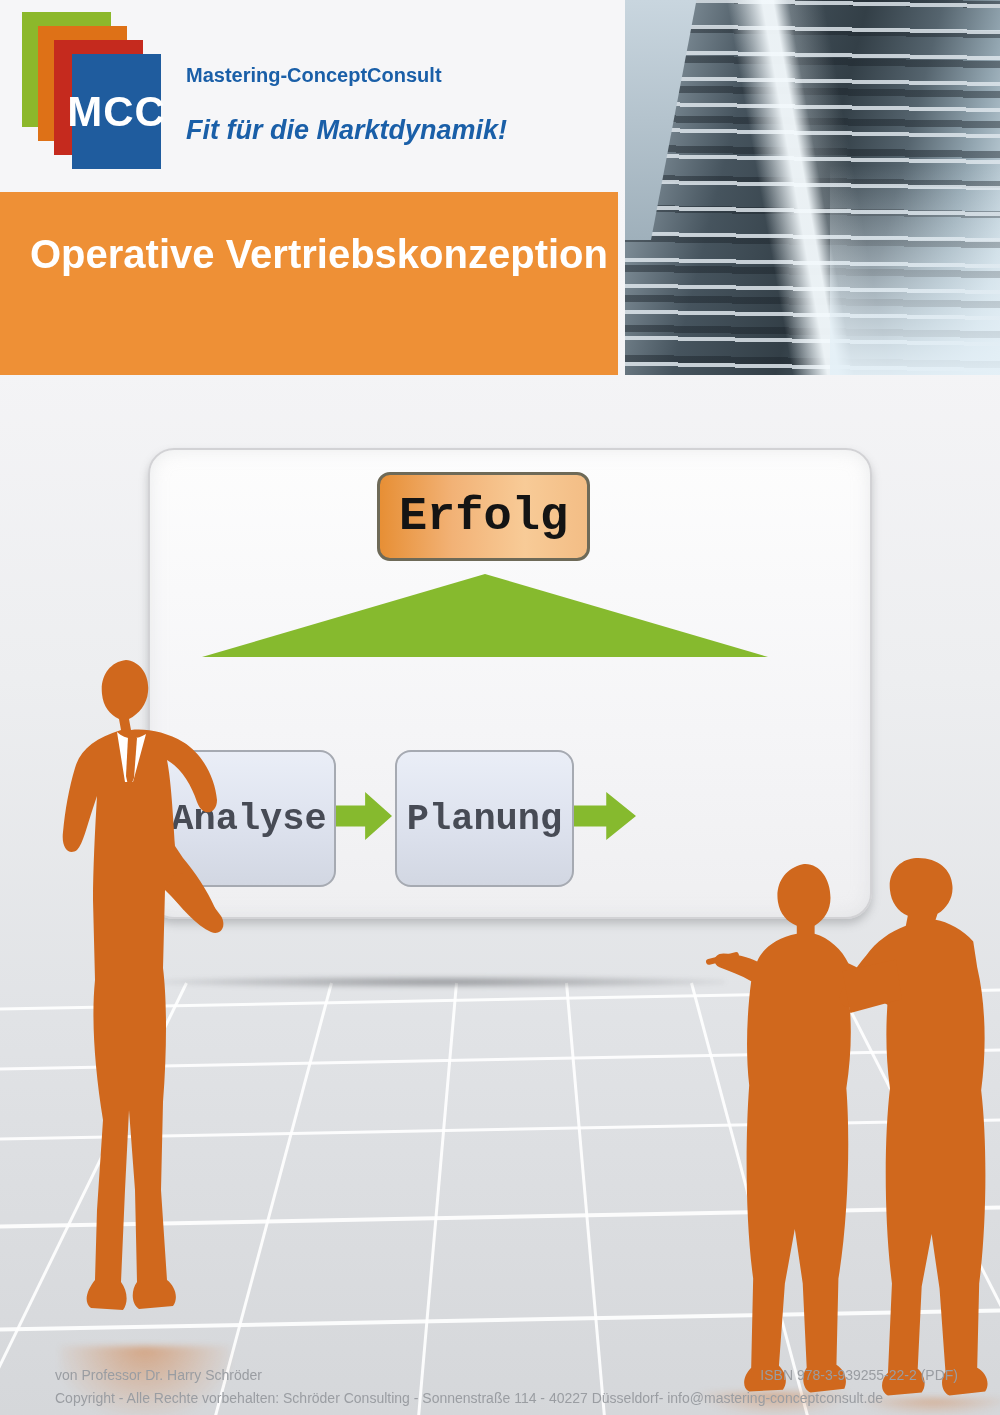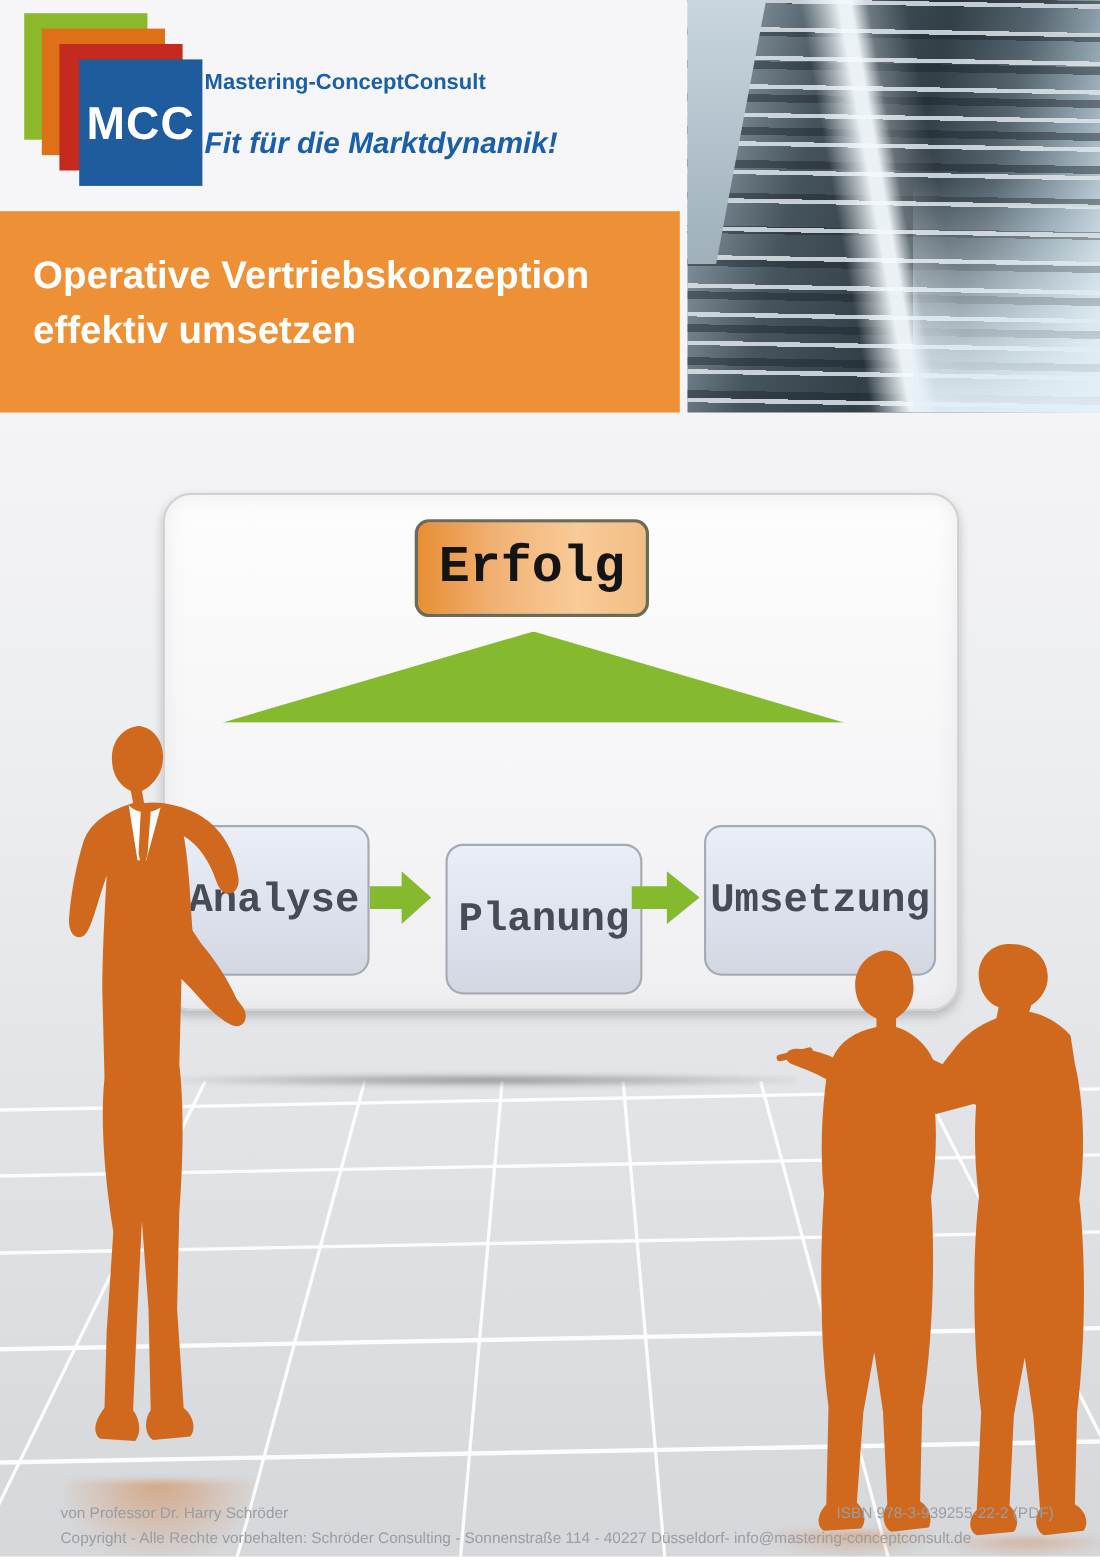--- a/index.html
+++ b/index.html
@@ -22,32 +22,32 @@
   .gv1 { left:185px; transform:rotate(26deg); }
   .gv2 { left:330px; transform:rotate(15deg); }
   .gv3 { left:455px; transform:rotate(5deg); }
   .gv4 { left:565px; transform:rotate(-5deg); }
   .gv5 { left:690px; transform:rotate(-15deg); }
   .gv6 { left:835px; transform:rotate(-27deg); }
 
   
   .header-bg { left:0; top:0; width:1000px; height:190px; background:#F6F6F8; }
   .logo { left:22px; top:10px; width:170px; height:175px; }
-  .logo .sq { position:absolute; width:112px; height:115px; }
+  .logo .sq { position:absolute; width:89px; height:115px; }
   .sq-green  { left:0;  top:2px;  background:#8CB82B; }
   .sq-orange { left:16px; top:16px; background:#DE7117; }
   .sq-red    { left:32px; top:30px; background:#C52A1E; }
   .sq-blue   { left:50px; top:44px; width:102px; height:118px; background:#1F5C9E;
                display:flex; align-items:center; justify-content:center;
                color:#FFFFFF; font-weight:bold; font-size:42px; letter-spacing:1px; }
   .brand-title { left:186px; top:64px; font-size:20px; font-weight:bold; color:#1A5FA8; }
   .brand-tagline { left:186px; top:115px; font-size:27px; font-weight:bold; font-style:italic; color:#1A5FA8; }
 
   .banner { left:0; top:192px; width:618px; height:183px; background:#EE9036; color:#FFFFFF; }
-  .banner-text { position:absolute; left:30px; top:34px; font-size:35px; font-weight:bold; line-height:1.42; }
+  .banner-text { position:absolute; left:30px; top:34px; font-size:40px; font-weight:bold; line-height:1.42; }
 
   
   .photo { left:625px; top:0; width:375px; height:375px; overflow:hidden;
     background: linear-gradient(104deg,#C2CDD4 0%,#8C9BA5 8%,#46545E 30%,#333F47 52%,#55646E 68%,#93A6B1 82%,#C8D8E1 93%,#DEEAF0 100%); }
   .photo .stripes1 { position:absolute; inset:-50px;
     background: repeating-linear-gradient(187deg, rgba(222,230,236,0.85) 0 4px, rgba(60,72,80,0) 4px 26px);
     transform:rotate(-6deg); }
   .photo .stripes2 { position:absolute; inset:-50px;
     background: repeating-linear-gradient(183deg, rgba(25,33,40,0.45) 0 7px, transparent 7px 30px);
     transform:rotate(-2deg); }
@@ -79,21 +79,21 @@
     background: linear-gradient(180deg,#E7EBF6,#D9DFEC);
     border:2px solid #9FA5AD; border-radius:13px;
     display:flex; align-items:center; justify-content:center;
     font-size:35px; font-weight:bold; color:#4A4E57; }
   .step { position:absolute; top:300px; height:133px;
     background: linear-gradient(180deg,#EAEEF7 0%,#DDE2EE 55%,#D2D7E2 100%);
     border:2px solid #A6AAB2; border-radius:16px;
     display:flex; align-items:center; justify-content:center;
     font-size:37px; font-weight:bold; color:#474B55; }
   .step-1 { left:12px;  width:170px; }
-  .step-2 { left:255px; width:175px;margin-top:17px; }
+  .step-2 { left:245px; width:175px; }
   .step-3 { left:490px; width:207px; }
   .flow-arrow { position:absolute; top:340px; height:52px; background:#86BA2E;
     clip-path: polygon(0 30%, 52% 30%, 52% 4%, 100% 50%, 52% 96%, 52% 70%, 0 70%); }
   .arrow-1 { left:186px; width:56px; }
   .arrow-2 { left:424px; width:62px; }
 
   
   .sil { fill:#D0681D; }
   .presenter { left:25px; top:650px; width:210px; height:700px; z-index:3; }
   .pair { left:658px; top:840px; width:342px; height:560px; z-index:3; }
@@ -124,21 +124,20 @@
     <span>MCC</span>
   </div>
 </div>
 
 <div class="abs brand-title">Mastering-ConceptConsult</div>
 <div class="abs brand-tagline">Fit für die Marktdynamik!</div>
 
 <div class="abs banner">
   <div class="banner-text">
     <div>Operative Vertriebskonzeption</div>
-    <div>effektiv umsetzen</div>
   </div>
 </div>
 
 <div class="abs photo">
   <div class="stripes2"></div>
   <div class="stripes1"></div>
   <div class="streak"></div>
   <div class="sky-tl"></div>
   <div class="sky-br"></div>
 </div>
@@ -159,21 +158,20 @@
 
 <div class="abs panel-shadow"></div>
 
 <div class="abs panel">
   <div class="erfolg">Erfolg</div>
   <div class="roof"></div>
   <div class="step step-1">Analyse</div>
   <div class="flow-arrow arrow-1"></div>
   <div class="step step-2">Planung</div>
   <div class="flow-arrow arrow-2"></div>
-  <div class="step step-3">Umsetzung</div>
 </div>
 
 <div class="refl refl-left"></div>
 <div class="refl refl-r1"></div>
 <div class="refl refl-r2"></div>
 
 <svg class="abs presenter" viewBox="0 0 210 700">
   <path class="sil" d="M101,10 C84,12 75,27 77,44 C78,56 85,65 94,69 L96,80
     C70,88 55,100 50,118 C44,138 40,160 38,182 C36,198 44,206 52,200
     C58,194 62,176 68,158 L72,146

